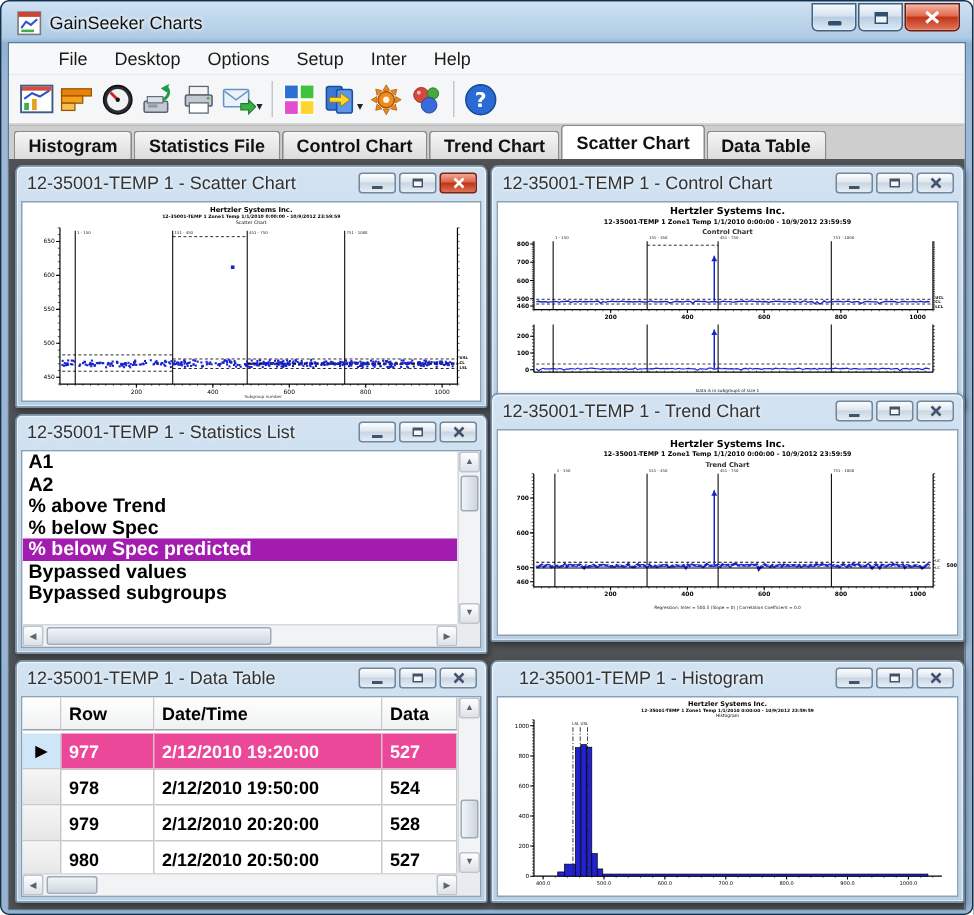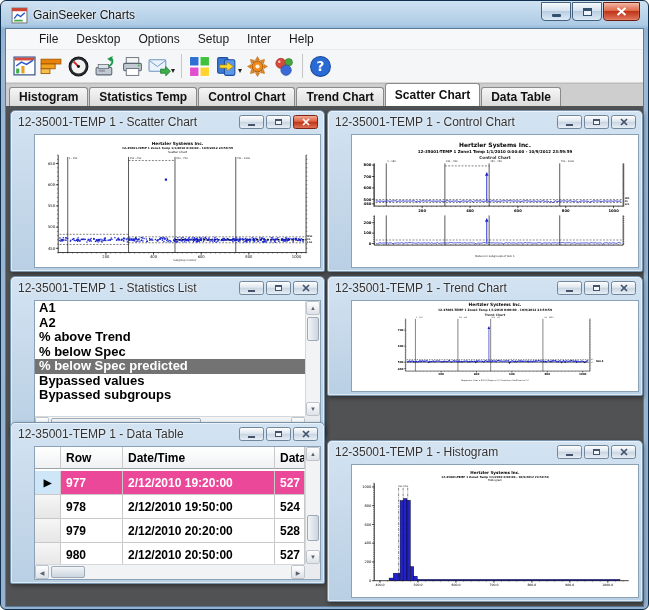--- a/index.html
+++ b/index.html
@@ -35,27 +35,27 @@
   .cw { position:absolute; background:linear-gradient(#d3e3f2,#b9cfe3); border:1px solid #7792ab; border-radius:5px 5px 2px 2px;
         box-shadow:inset 0 0 0 1px rgba(255,255,255,.55), 1px 2px 4px rgba(0,0,0,.4); }
   .cw-title { height:21px; display:flex; align-items:center; padding:1px 6px 0 7px; }
   .cw-title-text { font-size:12px; color:#333; white-space:nowrap; text-shadow:0 0 3px #fff;text-align:right; }
   .cw-btns { margin-left:auto; display:flex; gap:2px; }
   .cwbtn { width:25px; height:14px; border:1px solid #72879b; border-radius:2.5px; display:flex; align-items:center; justify-content:center;
            background:linear-gradient(#fdfdfd,#dfe7ef 45%,#c8d5e2 50%,#e6eef6); }
   .cwbtn.red { background:linear-gradient(#f0a894,#dd6245 45%,#bf3316 50%,#dd7157); border-color:#7e2313; }
   .cg-min { width:7px; height:2px; background:#43536a; margin-top:5px; }
   .cg-max { width:7px; height:6px; border:1px solid #43536a; border-top-width:2px; background:#f4f8fc; }
-  .cw-content { position:absolute; left:3px; right:3px; top:23px; bottom:3px; background:#fff; border:1px solid #8ba1b5; overflow:hidden;margin-left:20px; }
+  .cw-content { position:absolute; left:3px; right:3px; top:23px; bottom:3px; background:#fff; border:1px solid #8ba1b5; overflow:hidden; }
   svg.chart { width:100%; height:100%; display:block; }
   svg text { font-family:"DejaVu Sans", sans-serif; }
   
   .stats-list { position:absolute; left:0; top:0; right:15px; bottom:15px; overflow:hidden; background:#fff; }
   .stats-item { font-size:13px; font-weight:bold; color:#000; line-height:14.5px; padding-left:4px; white-space:nowrap; }
-  .stats-item.selected { background:#737373; color:#fff; }
+  .stats-item.selected { background:#a21caf; color:#fff; }
   
   .vscroll { position:absolute; right:0; top:0; bottom:15px; width:15px; background:#f2f3f5; border-left:1px solid #d4d8dc; }
   .hscroll { position:absolute; left:0; right:15px; bottom:0; height:15px; background:#f2f3f5; border-top:1px solid #d4d8dc; }
   .sb-corner { position:absolute; right:0; bottom:0; width:15px; height:15px; background:#e9ebee; }
   .sb-btn { position:absolute; width:14px; height:14px; display:flex; align-items:center; justify-content:center;
             font-size:6px; color:#5a646e; background:linear-gradient(#fefefe,#dde2e8); border:1px solid #bdc4cc; border-radius:2px; }
   .sb-thumb { position:absolute; background:linear-gradient(90deg,#f2f5f8,#ccd5df); border:1px solid #9fabb8; border-radius:2px; }
   .sb-thumb.h { background:linear-gradient(#f2f5f8,#ccd5df); }
   
   .tbl-grid { position:absolute; left:0; top:0; right:15px; bottom:15px; background:#fff; display:grid;
@@ -202,21 +202,21 @@
       <div class="tb-btn">
           <svg viewBox="0 0 22 22">
             <circle cx="11" cy="11" r="9.5" fill="#2a6ad4" stroke="#1a4a9a"></circle>
             <text x="11" y="15.5" font-size="13" font-weight="bold" fill="#fff" text-anchor="middle">?</text>
           </svg>
         </div>
     </div>
 
     <div class="tabstrip">
       <div class="tab">Histogram</div>
-      <div class="tab">Statistics Temp</div>
+      <div class="tab">Statistics File</div>
       <div class="tab">Control Chart</div>
       <div class="tab">Trend Chart</div>
       <div class="tab active">Scatter Chart</div>
       <div class="tab">Data Table</div>
     </div>
 
     <div class="mdi">
 
       <div class="cw" style="left:4px; top:4px; width:315px; height:162px;">
         <div class="cw-title">
@@ -1145,21 +1145,21 @@
           </div>
           <div class="hscroll">
             <div class="sb-btn" style="left:0; top:0;">◀</div>
             <div class="sb-thumb h" style="left:16px; top:1px; width:150px; height:12px;"></div>
             <div class="sb-btn" style="right:0; top:0;">▶</div>
           </div>
           <div class="sb-corner"></div>
         </div>
       </div>
 
-      <div class="cw" style="left:321px; top:170px; width:316px; height:120px;">
+      <div class="cw" style="left:321px; top:156px; width:316px; height:166px;">
         <div class="cw-title">
           <span class="cw-title-text">12-35001-TEMP 1 - Trend Chart</span>
           <div class="cw-btns">
             <div class="cwbtn">
                 <span class="cg-min"></span>
               </div>
             <div class="cwbtn">
                 <span class="cg-max"></span>
               </div>
             <div class="cwbtn">
@@ -1329,21 +1329,21 @@
               <line x1="145.1153846153846" y1="87.73538461538462" x2="145.1153846153846" y2="37.22461538461538" stroke="#1a24cc" stroke-width="1" stroke-dasharray="none"></line>
               <polygon points="143.1153846153846,40.824615384615385 147.1153846153846,40.824615384615385 145.1153846153846,37.22461538461538" fill="#1a24cc"></polygon>
               <text x="293.4" y="85.39692307692307" font-size="2.6" text-anchor="start" fill="#000" font-weight="normal">UC</text>
               <text x="293.4" y="89.79692307692308" font-size="2.6" text-anchor="start" fill="#000" font-weight="normal">LC</text>
               <text x="301" y="88.73538461538462" font-size="3.4" text-anchor="start" fill="#000" font-weight="bold">500.5</text>
               <text x="154" y="117" font-size="2.9" text-anchor="middle" fill="#222" font-weight="normal">Regression: Inter = 500.5 (Slope = 0) | Correlation Coefficient = 0.0</text>
             </svg>
           </div>
       </div>
 
-      <div class="cw" style="left:4px; top:316px; width:315px; height:162px;">
+      <div class="cw" style="left:4px; top:334px; width:315px; height:162px;">
         <div class="cw-title">
           <span class="cw-title-text">12-35001-TEMP 1 - Data Table</span>
           <div class="cw-btns">
             <div class="cwbtn">
                 <span class="cg-min"></span>
               </div>
             <div class="cwbtn">
                 <span class="cg-max"></span>
               </div>
             <div class="cwbtn">
@@ -1393,21 +1393,21 @@
           </div>
           <div class="hscroll">
             <div class="sb-btn" style="left:0; top:0;">◀</div>
             <div class="sb-thumb h" style="left:16px; top:1px; width:34px; height:12px;"></div>
             <div class="sb-btn" style="right:0; top:0;">▶</div>
           </div>
           <div class="sb-corner"></div>
         </div>
       </div>
 
-      <div class="cw" style="left:321px; top:334px; width:316px; height:162px;">
+      <div class="cw" style="left:321px; top:334px; width:316px; height:162px;padding-left:11px;">
         <div class="cw-title">
           <span class="cw-title-text">12-35001-TEMP 1 - Histogram</span>
           <div class="cw-btns">
             <div class="cwbtn">
                 <span class="cg-min"></span>
               </div>
             <div class="cwbtn">
                 <span class="cg-max"></span>
               </div>
             <div class="cwbtn">

